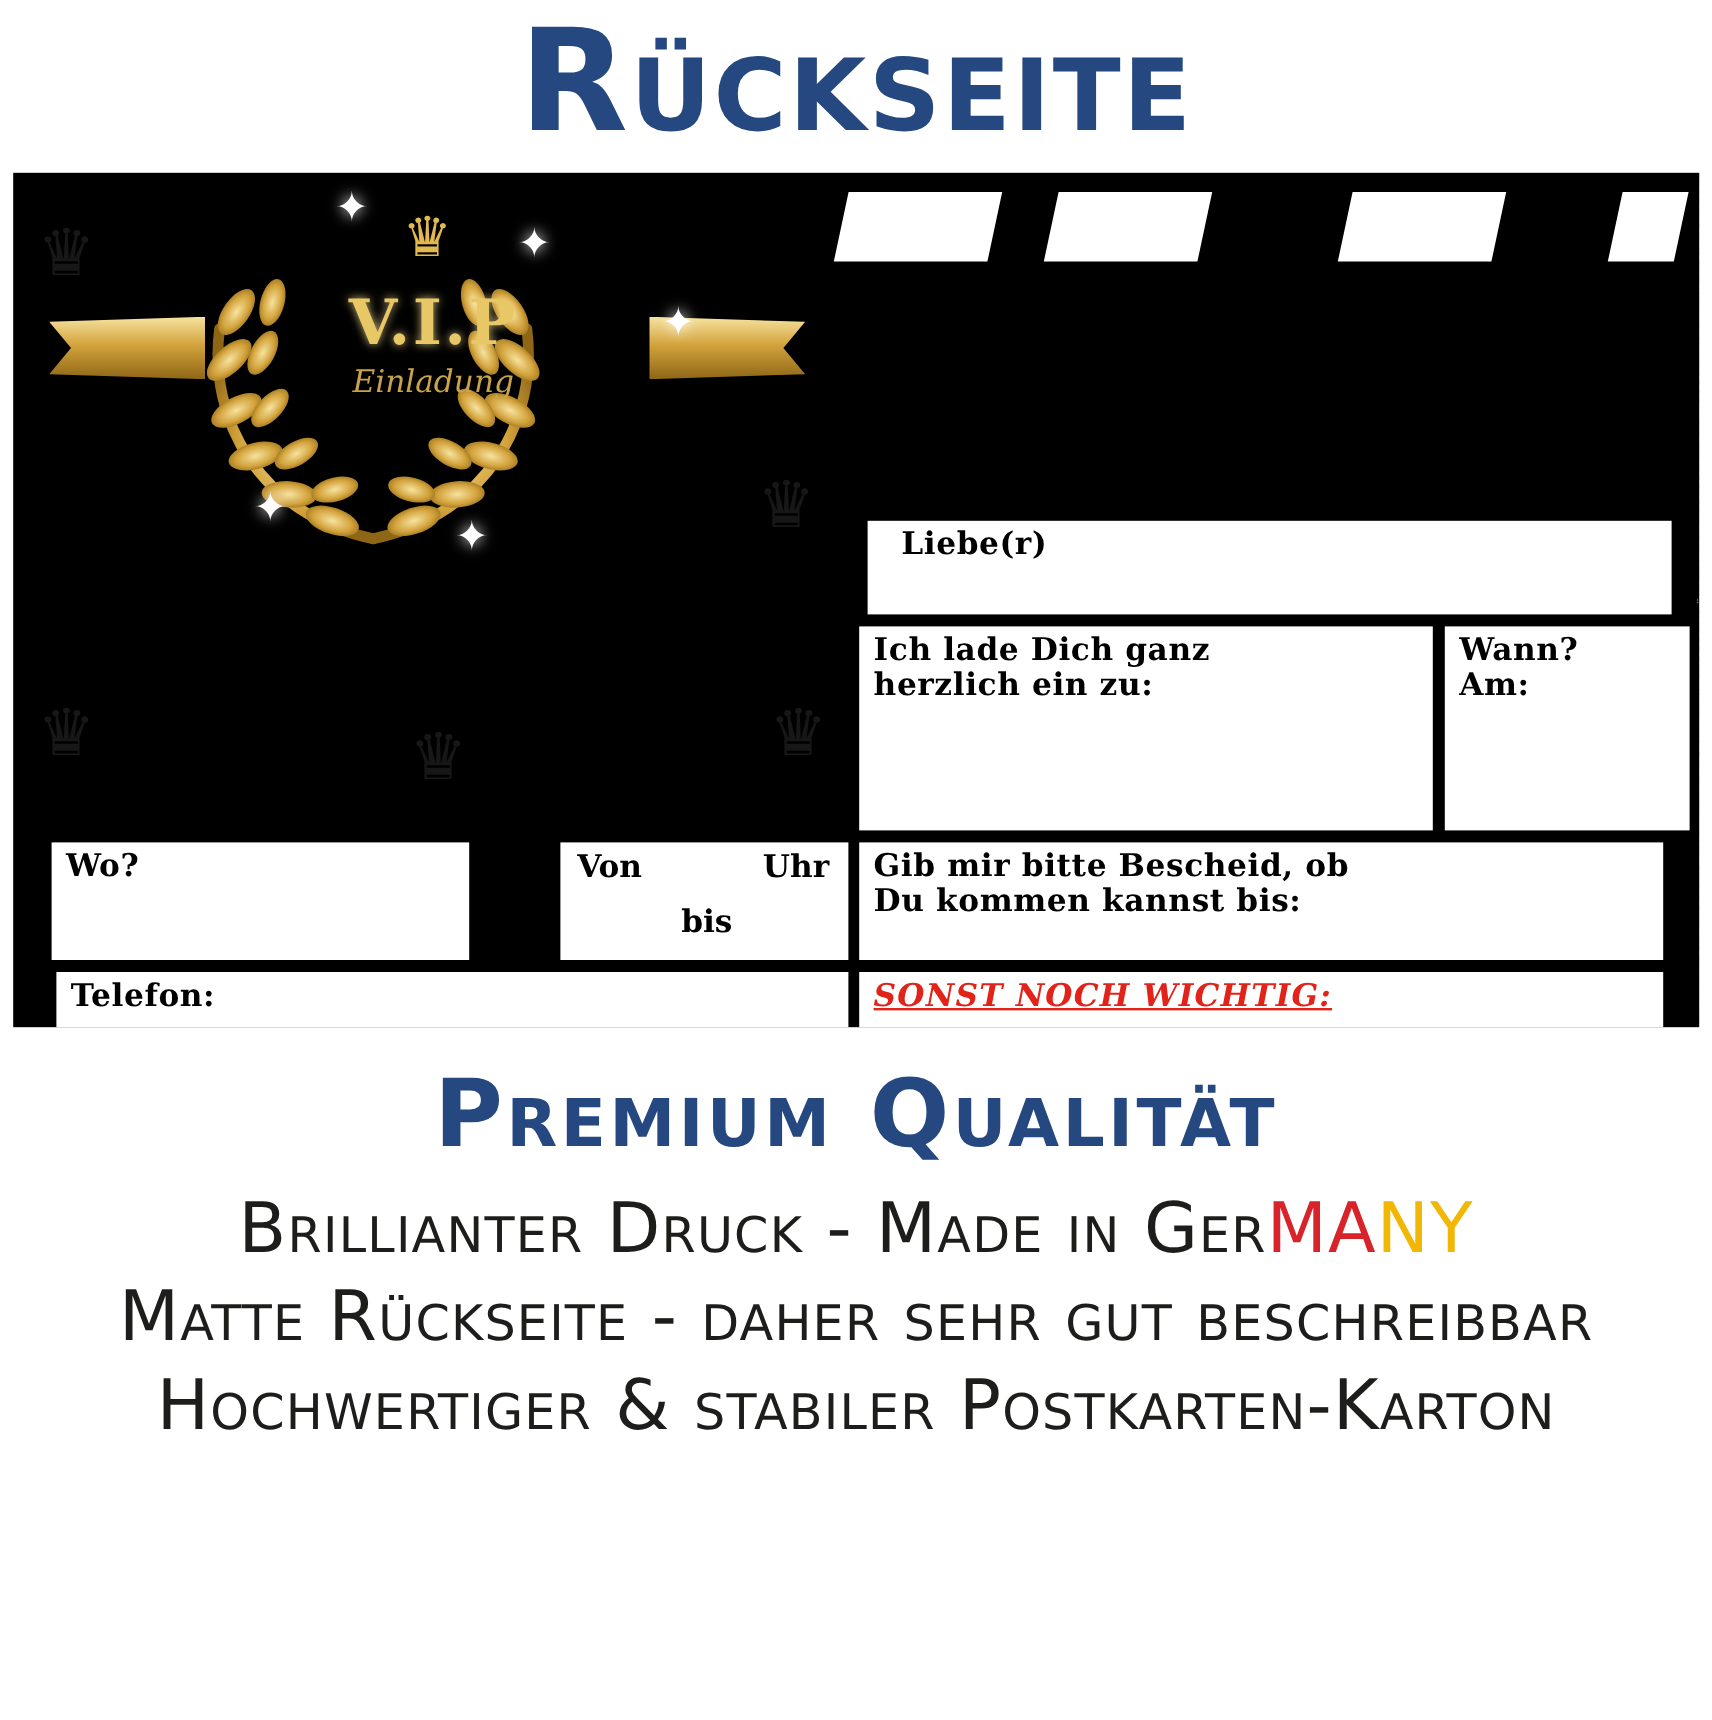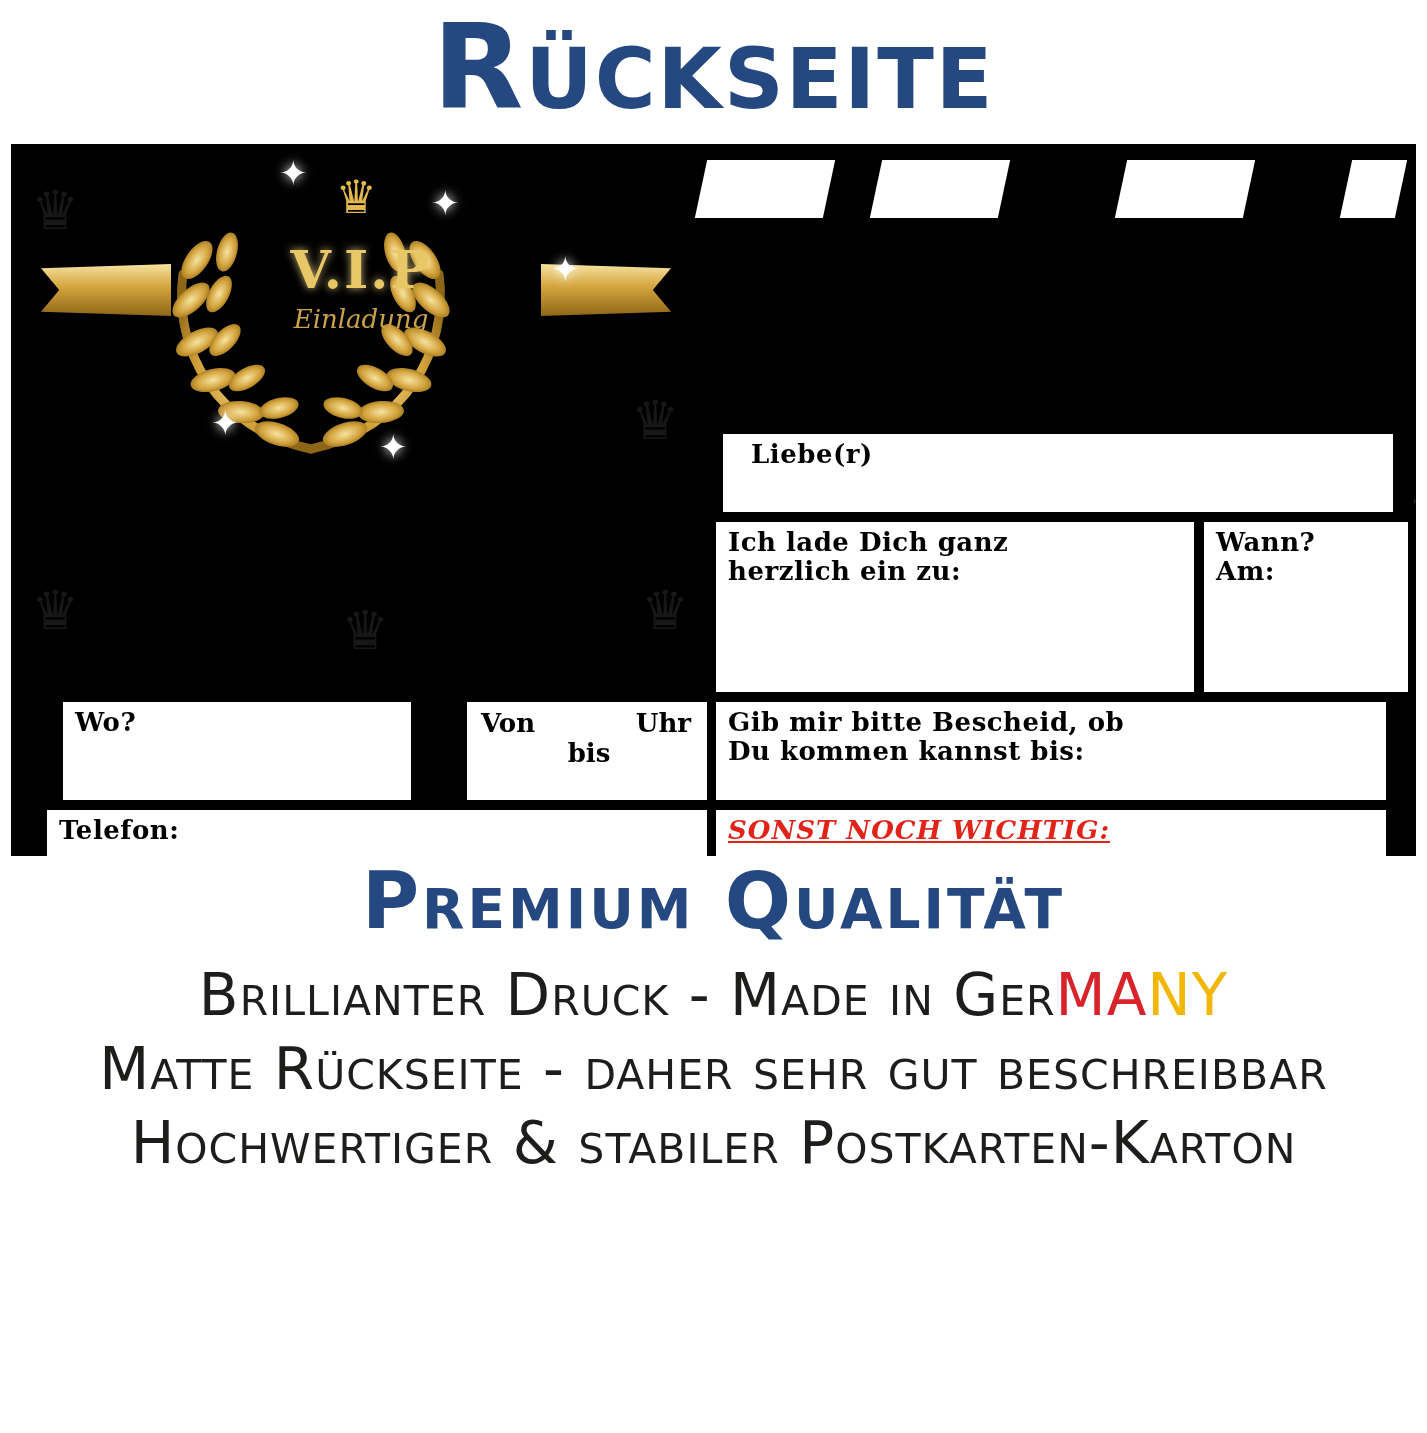--- a/index.html
+++ b/index.html
@@ -163,20 +163,21 @@
 
   .vonbis .row1 {
     display: flex;
     justify-content: space-between;
     font-size: 26px;
     padding-right: 6px;
   }
   .vonbis .row2 {
     text-align: center;
     font-size: 26px;
+    margin-top: 16px;
   }
 
   
   .credit {
     position: absolute;
     right: 2px;
     top: 236px;
     width: 470px;
     transform: rotate(-90deg);
     transform-origin: right top;
@@ -184,20 +185,21 @@
     font-family: "DejaVu Sans", sans-serif;
     font-size: 11px;
     letter-spacing: 0.4px;
     white-space: nowrap;
     text-align: left;
   }
 
   
   #title-premium {
     font-size: 78px;
+    margin-top: 28px;
     font-variant: small-caps;
     letter-spacing: 3px;
   }
   .bullets {
     text-align: center;
     color: #1d1d1b;
     font-family: "DejaVu Sans", sans-serif;
     font-size: 58px;
     line-height: 1.28;
     font-variant: small-caps;
@@ -293,21 +295,21 @@
     <div class="fld" style="left:705px; top:378px; width:478px; height:170px;">
       <span class="lbl">Ich lade Dich ganz
 herzlich ein zu:</span>
     </div>
 
     <div class="fld" style="left:1193px; top:378px; width:204px; height:170px;">
       <span class="lbl">Wann?
 Am:</span>
     </div>
 
-    <div class="fld" style="left:52px; top:558px; width:348px; height:98px;">
+    <div class="fld" style="left:32px; top:558px; width:348px; height:98px;">
       <span class="lbl">Wo?</span>
     </div>
 
     <div class="fld vonbis" style="left:456px; top:558px; width:240px; height:98px; padding:6px 10px 0 14px;">
       <div class="row1">
         <span>Von</span>
         <span>Uhr</span>
       </div>
       <div class="row2">bis</div>
     </div>

